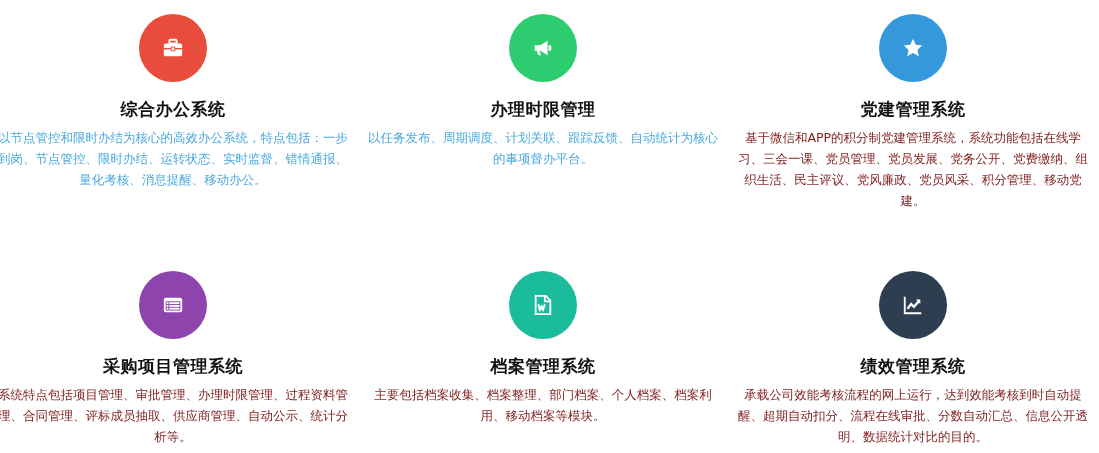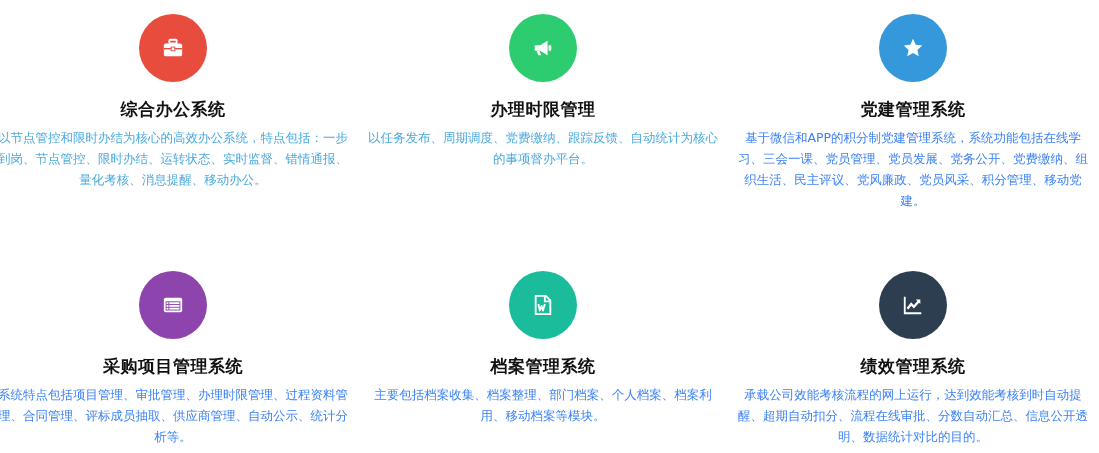--- a/index.html
+++ b/index.html
@@ -2,21 +2,21 @@
 <html><head>
 <meta charset="utf-8">
 <style>
   html, body { margin: 0; padding: 0; background: #ffffff; }
   body { width: 1099px; height: 453px; overflow: hidden; font-family: "DejaVu Sans", "Liberation Sans", sans-serif; }
   .grid { position: relative; width: 1099px; height: 367px; }
   .card { position: absolute; width: 360px; text-align: center; }
   .circle { width: 68px; height: 68px; border-radius: 50%; margin: 0 auto; display: flex; align-items: center; justify-content: center; }
   .circle svg { width: 22px; height: 22px; display: block; }
   .title { margin-top: 16px; font-size: 17px; font-weight: bold; color: #111111; line-height: 22px; letter-spacing: 0.5px; }
-  .desc { margin: 7px auto 0; font-size: 12.5px; line-height: 21px; color: #3b82f6; width: 350px; }
+  .desc { margin: 7px auto 0; font-size: 12.5px; line-height: 21px; color: #7f1d1d; width: 350px; }
   .desc.hl { color: #4aa9df; }
   .c1 { left: -7px; } .c2 { left: 363px; } .c3 { left: 733px; }
   .r1 { top: 14px; } .r2 { top: 271px; }
 </style>
 </head>
 <body>
 
 <div class="grid">
 
   <div class="card c1 r1">
@@ -34,21 +34,21 @@
 
   <div class="card c2 r1">
     <div class="circle" style="background:#2ecc71">
       <svg viewBox="0 0 24 24">
           <path d="M3 9h6l8-5v16l-8-5H3z" fill="#fff"></path>
           <path d="M5 15l2 5h3l-2-5z" fill="#fff"></path>
           <rect x="18" y="9" width="3" height="6" rx="1" fill="#fff"></rect>
         </svg>
     </div>
     <div class="title">办理时限管理</div>
-    <div class="desc hl">以任务发布、周期调度、党费缴纳、跟踪反馈、自动统计为核心的事项督办平台。</div>
+    <div class="desc hl">以任务发布、周期调度、计划关联、跟踪反馈、自动统计为核心的事项督办平台。</div>
   </div>
 
   <div class="card c3 r1">
     <div class="circle" style="background:#3498db">
       <svg viewBox="0 0 24 24">
           <path d="M12 2l3 6.5 7 .8-5.2 4.8 1.5 7L12 17.5 5.7 21.1l1.5-7L2 9.3l7-.8z" fill="#fff"></path>
         </svg>
     </div>
     <div class="title">党建管理系统</div>
     <div class="desc">基于微信和APP的积分制党建管理系统，系统功能包括在线学习、三会一课、党员管理、党员发展、党务公开、党费缴纳、组织生活、民主评议、党风廉政、党员风采、积分管理、移动党建。</div>

